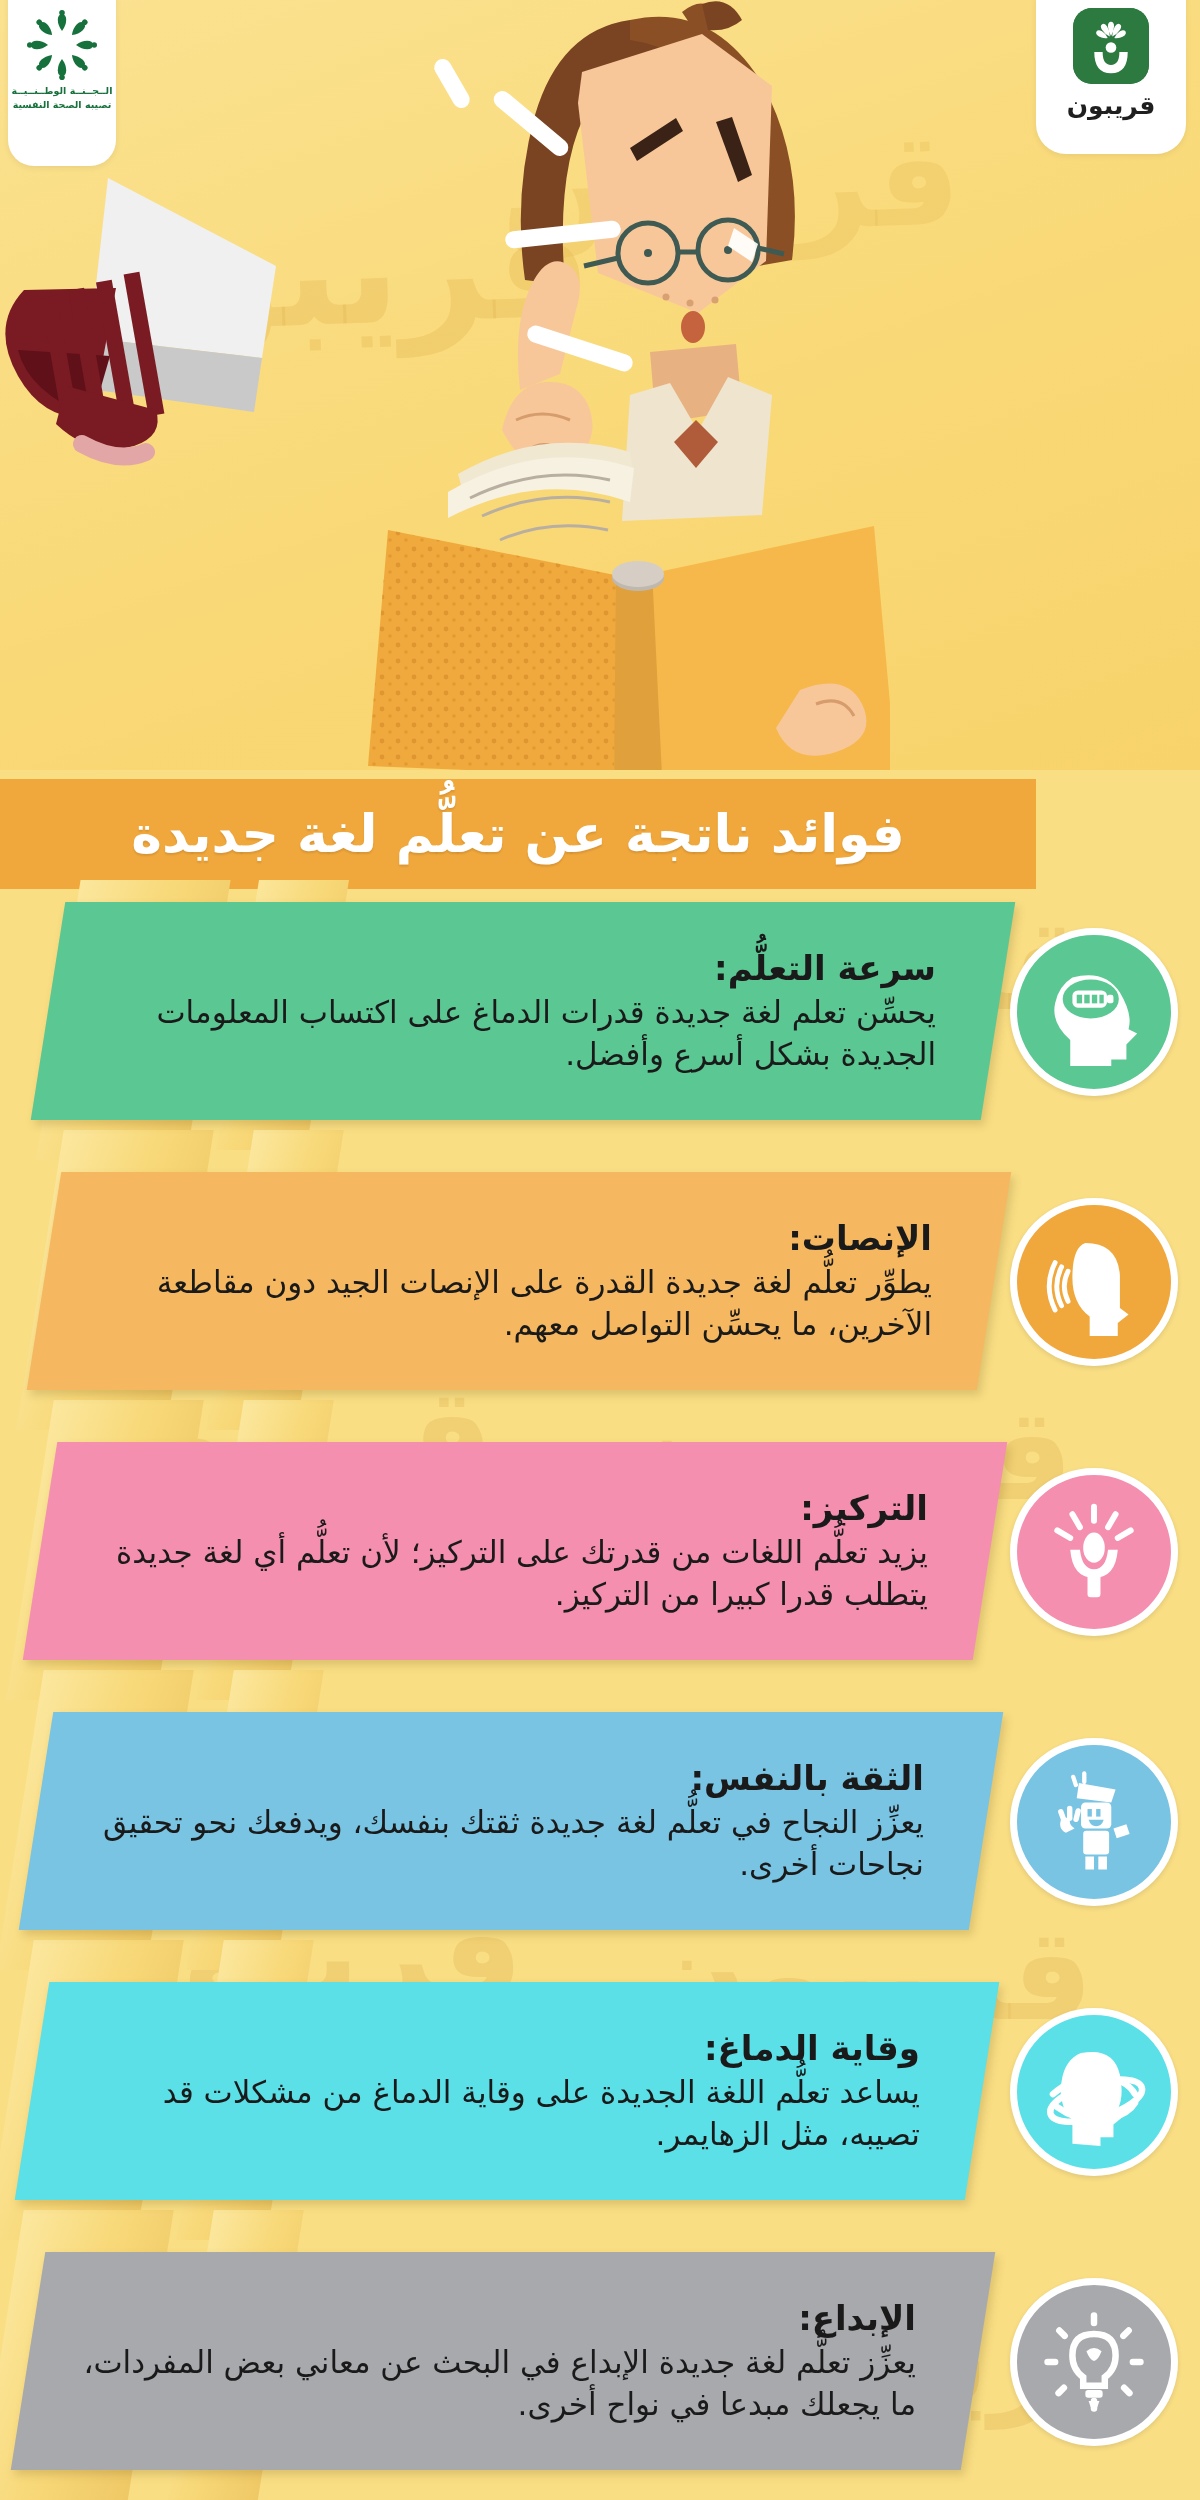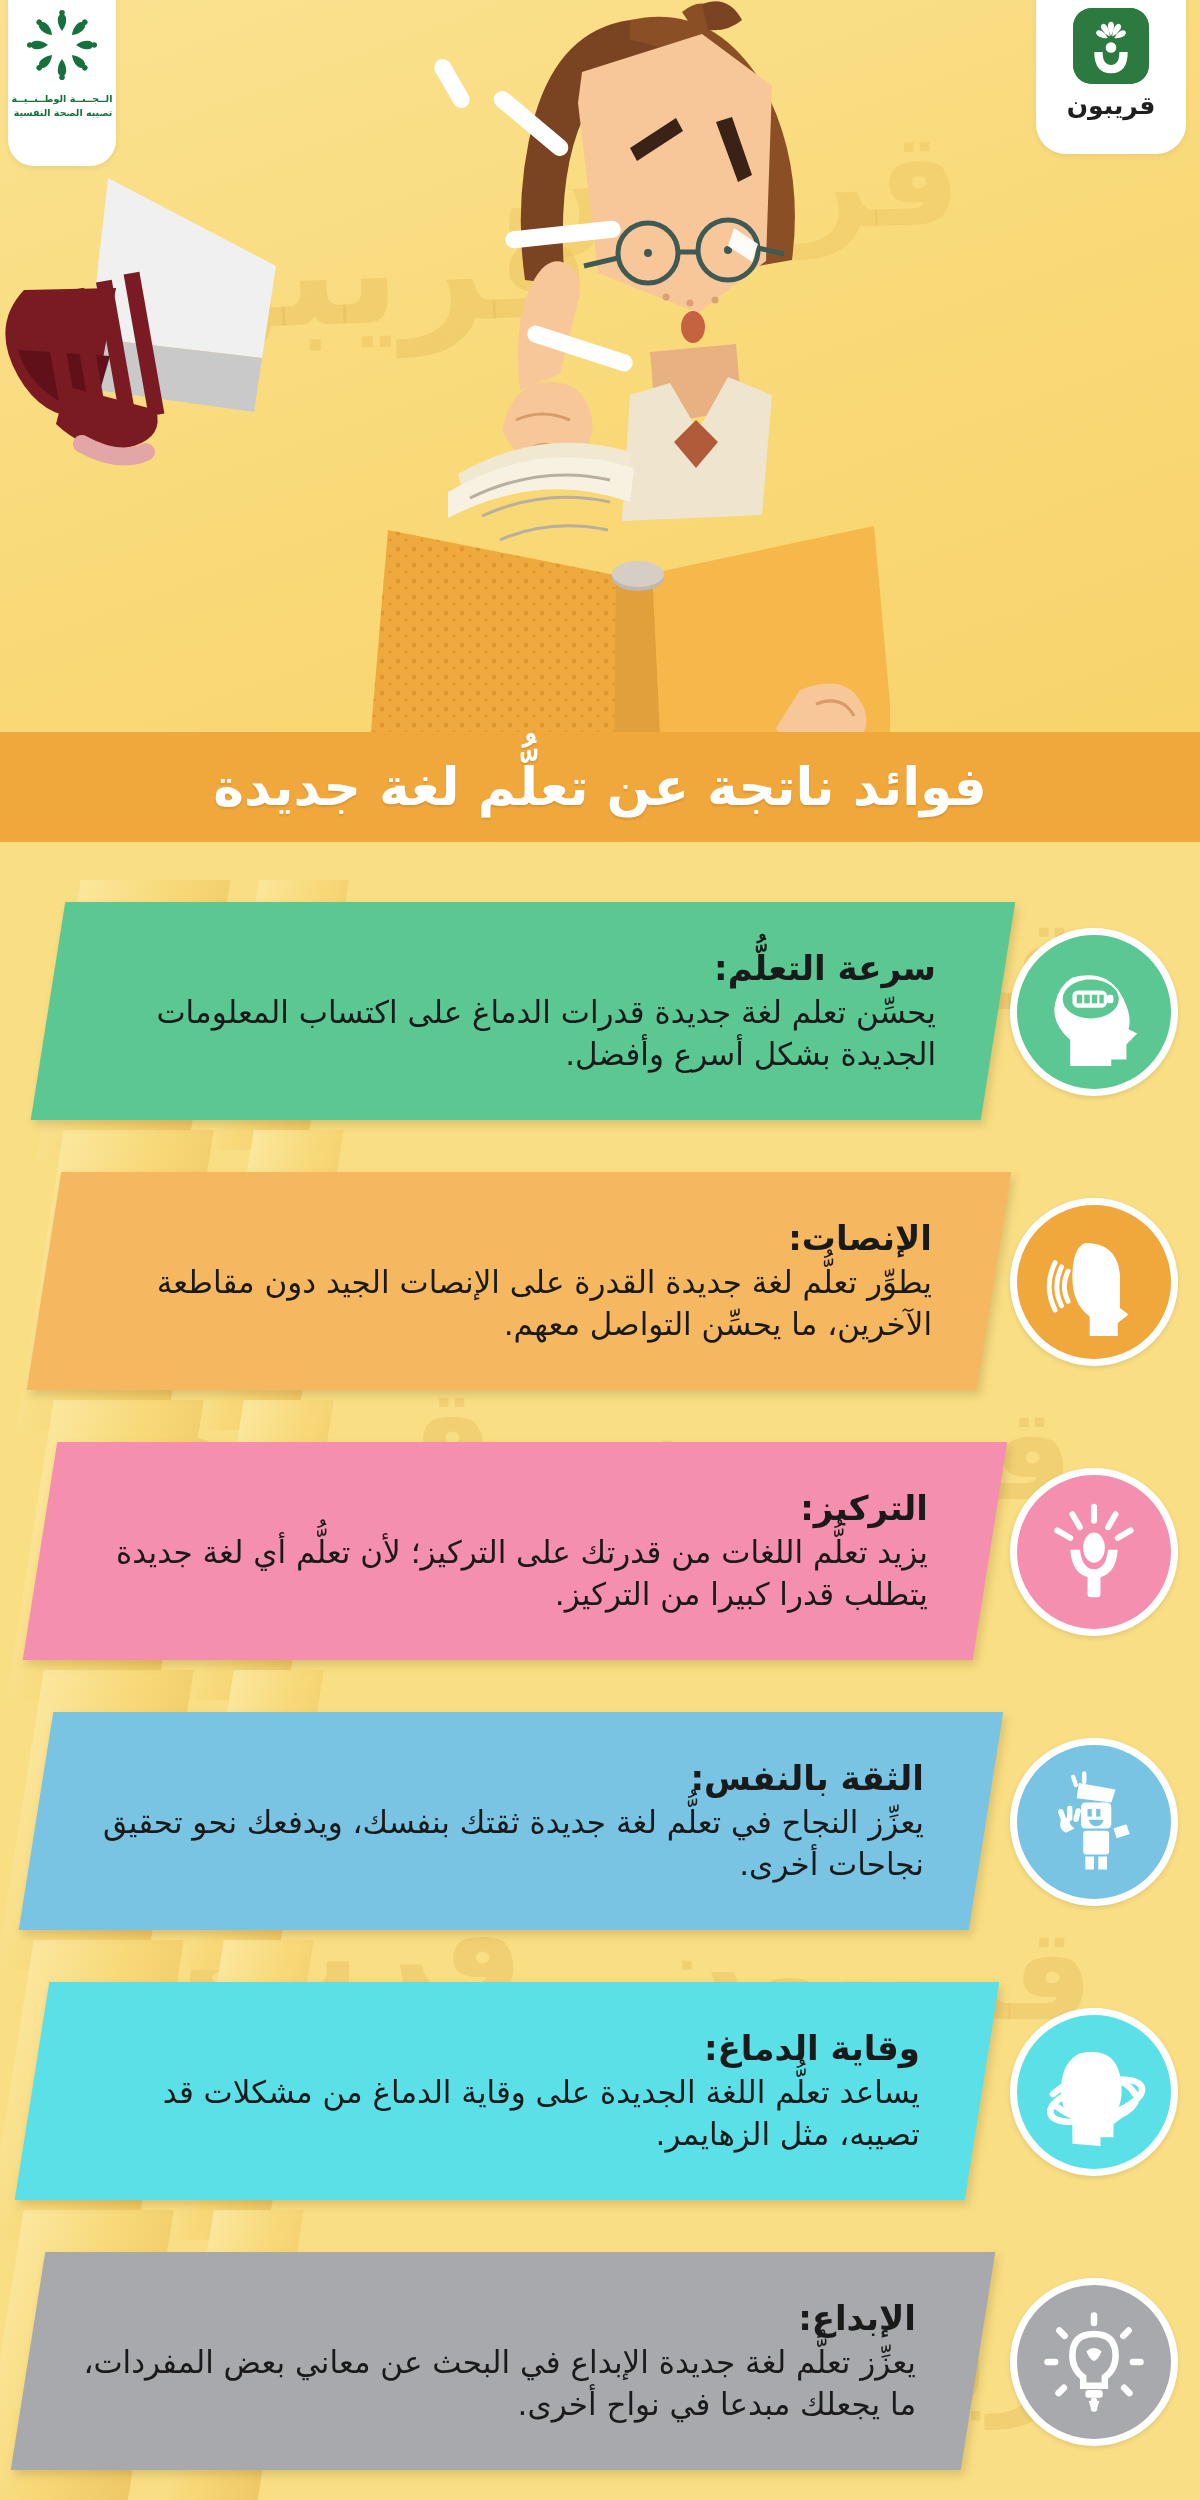--- a/index.html
+++ b/index.html
@@ -25,35 +25,35 @@
   .hero-wm.b{ left:500px; top:110px; font-size:130px; transform:rotate(-2deg); color:rgba(229,185,84,.30);}
 
   
   .logo-card{
     position:absolute; background:#fff; border-radius:0 0 26px 26px;
     box-shadow:0 2px 6px rgba(0,0,0,.07);
     display:flex; flex-direction:column; align-items:center;
   }
   .logo-left{ left:8px; top:-4px; width:108px; height:170px; padding-top:14px; }
   .logo-right{ right:14px; top:-6px; width:150px; height:160px; padding-top:14px; border-radius:0 0 30px 30px;}
-  .ncmh-text{ text-align:right; line-height:1.45; margin-top:12px;}
+  .ncmh-text{ text-align:center; line-height:1.45; margin-top:4px;}
   .ncmh-text div{ color:#17713C; font-size:9.5px; font-weight:bold; letter-spacing:.3px;}
   .qar-label{ color:#1f1f1f; font-size:25px; font-weight:bold; margin-top:7px; letter-spacing:.5px;}
   .qar-badge{ width:76px; height:76px; border-radius:19px; background:#2C7A3F; display:block; }
 
   
   .mega{ position:absolute; left:-40px; top:148px; width:330px; height:320px; }
   .sparks span{ position:absolute; background:#FFFFFF; border-radius:9px; height:17px; display:block;}
 
   
   .person{ position:absolute; left:330px; top:0; width:560px; height:770px;}
 
   
   .titlebar{
-    position:absolute; left:0; top:732px; width:1200px; height:110px;
+    position:absolute; left:0; top:779px; width:1036px; height:110px;
     background:#F0A73B; display:flex; align-items:center; justify-content:center;
   }
   .titlebar h1{
     color:#FFFFFF; font-size:52px; font-weight:bold; letter-spacing:0px;
     text-shadow:0 2px 2px rgba(0,0,0,.10); line-height:1;
   }
 
   
   .rows{ position:absolute; left:0; top:880px; width:1200px; height:1620px; overflow:hidden;}
   .bg-wm{

